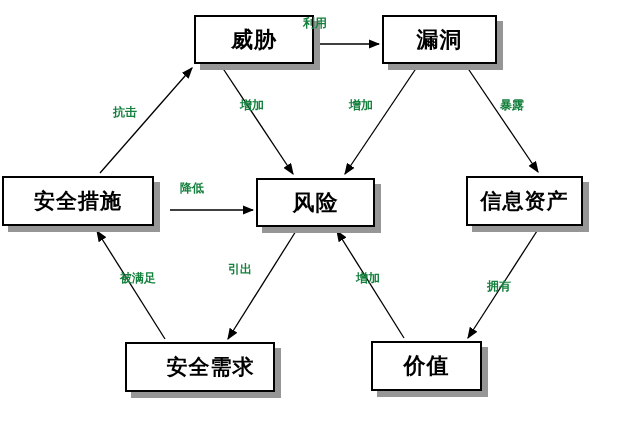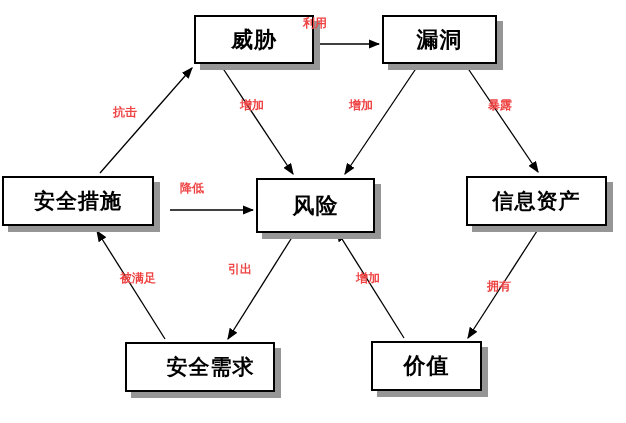--- a/index.html
+++ b/index.html
@@ -43,21 +43,21 @@
     color: #000000;
     letter-spacing: 1px;
     white-space: nowrap;
     line-height: 1;
   }
   .edge-label {
     position: absolute;
     font-family: "DejaVu Sans", "Liberation Sans", sans-serif;
     font-size: 12px;
     font-weight: bold;
-    color: #ef4444;
+    color: #15803d;
     white-space: nowrap;
     z-index: 8;
     line-height: 1;
   }
 </style>
 </head>
 <body>
 
 <div id="diagram-canvas">
 
@@ -84,39 +84,39 @@
   <div id="node-layer">
       <div class="node-box" style="left: 158px; top: 15px; width: 120px; height: 49px; border-color: rgb(0, 0, 0); background: rgb(255, 255, 255); box-shadow: rgb(150, 150, 150) 6px 6px 0px 0px; margin-left: 36px;">
         <span class="node-label" style="font-size: 22px;">威胁</span>
       </div>
       <div class="node-box" style="left: 382px; top: 15px; width: 115px; height: 49px; border-color: rgb(0, 0, 0); background: rgb(255, 255, 255); box-shadow: rgb(150, 150, 150) 6px 6px 0px 0px;">
         <span class="node-label" style="font-size: 22px;">漏洞</span>
       </div>
       <div class="node-box" style="left: 2px; top: 176px; width: 152px; height: 50px; border-color: rgb(0, 0, 0); background: rgb(255, 255, 255); box-shadow: rgb(150, 150, 150) 6px 6px 0px 0px;">
         <span class="node-label" style="font-size: 21px;">安全措施</span>
       </div>
-      <div class="node-box" style="left: 256px; top: 178px; width: 119px; height: 55px; border-color: rgb(0, 0, 0); background: rgb(255, 255, 255); box-shadow: rgb(150, 150, 150) 6px 6px 0px 0px;">
+      <div class="node-box" style="left: 256px; top: 178px; width: 119px; height: 49px; border-color: rgb(0, 0, 0); background: rgb(255, 255, 255); box-shadow: rgb(150, 150, 150) 6px 6px 0px 0px;">
         <span class="node-label" style="font-size: 22px;">风险</span>
       </div>
-      <div class="node-box" style="left: 466px; top: 176px; width: 141px; height: 50px; border-color: rgb(0, 0, 0); background: rgb(255, 255, 255); box-shadow: rgb(150, 150, 150) 6px 6px 0px 0px;">
+      <div class="node-box" style="left: 466px; top: 176px; width: 117px; height: 50px; border-color: rgb(0, 0, 0); background: rgb(255, 255, 255); box-shadow: rgb(150, 150, 150) 6px 6px 0px 0px;">
         <span class="node-label" style="font-size: 21px;">信息资产</span>
       </div>
       <div class="node-box" style="left: 125px; top: 342px; width: 150px; height: 50px; border-color: rgb(0, 0, 0); background: rgb(255, 255, 255); box-shadow: rgb(150, 150, 150) 6px 6px 0px 0px; padding-left: 21px;">
         <span class="node-label" style="font-size: 21px;">安全需求</span>
       </div>
       <div class="node-box" style="left: 371px; top: 341px; width: 111px; height: 50px; border-color: rgb(0, 0, 0); background: rgb(255, 255, 255); box-shadow: rgb(150, 150, 150) 6px 6px 0px 0px;">
         <span class="node-label" style="font-size: 22px;">价值</span>
       </div>
     </div>
   <div id="edge-label-layer">
       <div class="edge-label" style="left: 303px; top: 17px;">利用</div>
       <div class="edge-label" style="left: 113px; top: 106px;">抗击</div>
       <div class="edge-label" style="left: 240px; top: 99px;">增加</div>
       <div class="edge-label" style="left: 349px; top: 99px;">增加</div>
-      <div class="edge-label" style="left: 488px; top: 99px; text-align: right;">暴露</div>
+      <div class="edge-label" style="left: 500px; top: 99px; text-align: right;">暴露</div>
       <div class="edge-label" style="left: 180px; top: 182px;">降低</div>
       <div class="edge-label" style="left: 120px; top: 272px;">被满足</div>
       <div class="edge-label" style="left: 228px; top: 263px;">引出</div>
       <div class="edge-label" style="left: 356px; top: 272px;">增加</div>
       <div class="edge-label" style="left: 487px; top: 280px;">拥有</div>
     </div>
 
 </div>
 
 </body></html>

